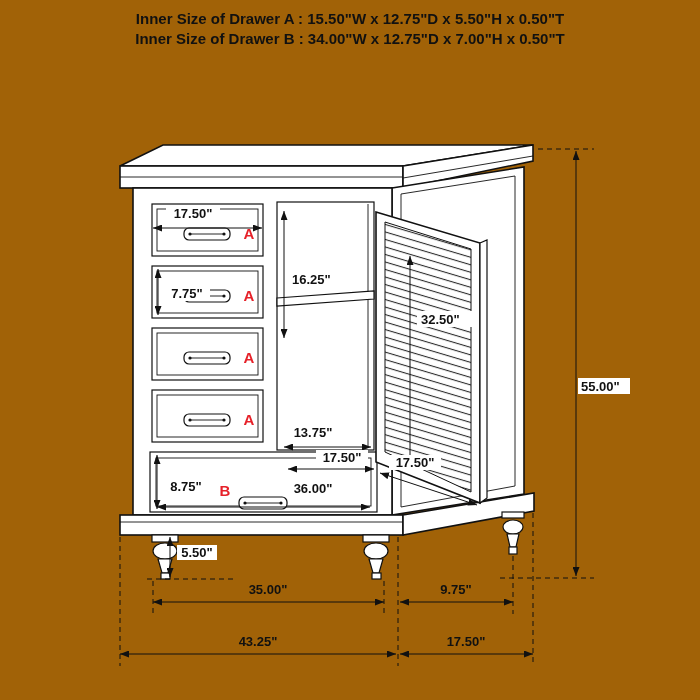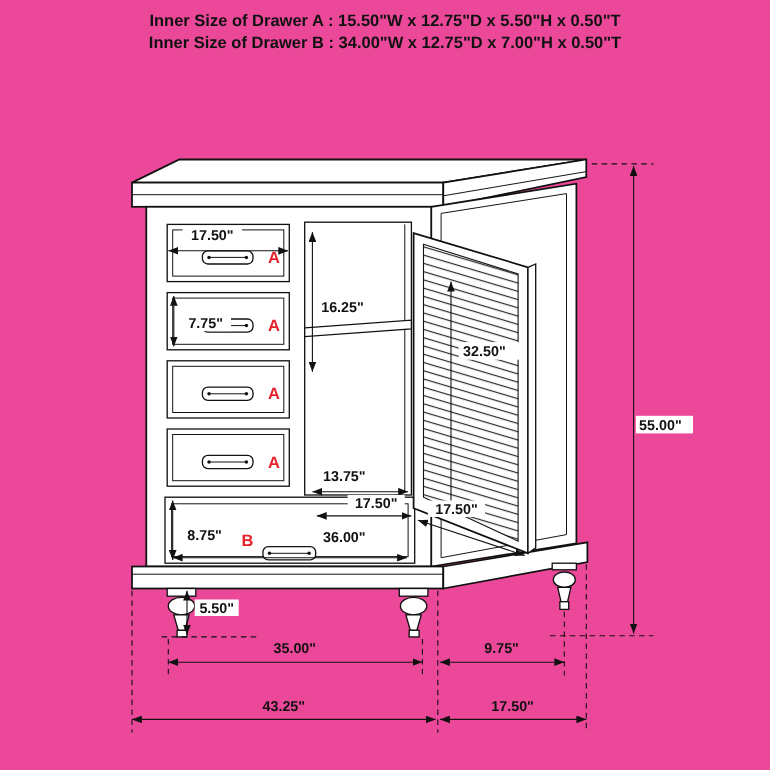--- a/index.html
+++ b/index.html
@@ -1,16 +1,16 @@
 <!DOCTYPE html>
 <html><head>
 <meta charset="utf-8">
 <style>
   html,body{margin:0;padding:0;background:#ffffff;}
-  .wrap{width:700px;height:700px;position:relative;background:#ec4899;overflow:hidden;}
+  .wrap{width:700px;height:700px;position:relative;background:#a16207;overflow:hidden;}
   svg{display:block;}
   .hdr{font:bold 15px "Liberation Sans",sans-serif;fill:#111;}
   .dim{font:bold 13px "Liberation Sans",sans-serif;fill:#111;}
   .red{font:bold 15px "Liberation Sans",sans-serif;fill:#e62129;}
   .s15{stroke:#111;stroke-width:1.6;fill:#fff;stroke-linejoin:miter;}
   .s12{stroke:#111;stroke-width:1.2;fill:#fff;}
   .s08{stroke:#111;stroke-width:0.9;fill:none;}
   .dl{stroke:#111;stroke-width:1;fill:none;}
   .dash{stroke:#111;stroke-width:1;fill:none;stroke-dasharray:5 4;}
   .bg{fill:#fff;}

